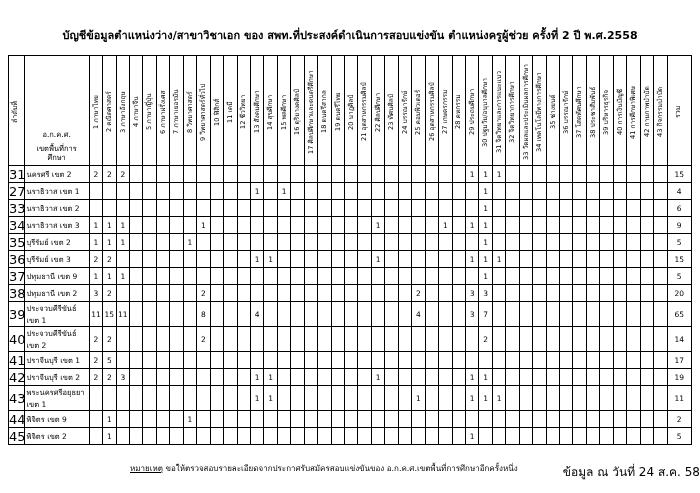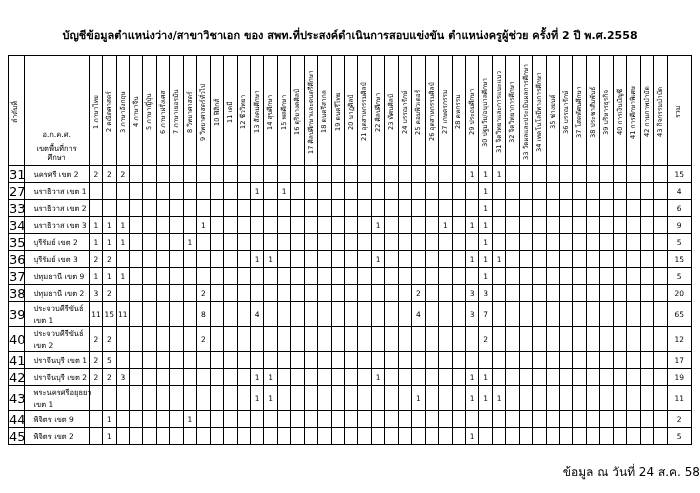--- a/index.html
+++ b/index.html
@@ -40,21 +40,21 @@
     line-height:1.1;
     height:106px;
     display:block;
     margin:0 auto;
   }
   th.c-no{width:14px;}
   th.c-name{width:62px;}
   th.c-sub{width:12px;}
   th.c-total{width:22px;}
   td.c-no{width:14px;text-align:center;font-size:13px;}
-  td.c-name{width:62px;text-align:left;padding-left:9px;font-size:7.5px;}
+  td.c-name{width:62px;text-align:left;padding-left:2px;font-size:7.5px;}
   td.c-sub{text-align:center;font-size:7.5px;}
   td.c-total{text-align:center;font-size:7.5px;}
   tbody tr{height:17px;}
   .note{position:absolute;left:130px;top:462px;font-size:8px;}
   .note u{text-decoration:underline;}
   .dateinfo{position:absolute;right:0;top:462px;font-size:12px;}
   .name-head{
     display:block;text-align:center;font-size:7.5px;line-height:1.3;padding:2px 9px;
   }
 </style>
@@ -682,21 +682,21 @@
             <td class="c-sub"></td>
             <td class="c-sub"></td>
             <td class="c-sub"></td>
             <td class="c-sub"></td>
             <td class="c-sub"></td>
             <td class="c-sub"></td>
             <td class="c-sub"></td>
             <td class="c-sub"></td>
             <td class="c-sub"></td>
             <td class="c-sub"></td>
-            <td class="c-total">12</td>
+            <td class="c-total">14</td>
           </tr>
           <tr>
             <td class="c-no">41</td>
             <td class="c-name">ปราจีนบุรี เขต 1</td>
             <td class="c-sub">2</td>
             <td class="c-sub">5</td>
             <td class="c-sub"></td>
             <td class="c-sub"></td>
             <td class="c-sub"></td>
             <td class="c-sub"></td>
@@ -928,15 +928,19 @@
             <td class="c-sub"></td>
             <td class="c-sub"></td>
             <td class="c-sub"></td>
             <td class="c-sub"></td>
             <td class="c-total">5</td>
           </tr>
         </tbody>
     </table>
   </div>
 
+  <div class="note">
+    <u>หมายเหตุ</u>
+    <span>ขอให้ตรวจสอบรายละเอียดจากประกาศรับสมัครสอบแข่งขันของ อ.ก.ค.ศ.เขตพื้นที่การศึกษาอีกครั้งหนึ่ง</span>
+  </div>
   <div class="dateinfo">ข้อมูล ณ วันที่ 24 ส.ค. 58</div>
 
 </div>
 
 </body></html>

